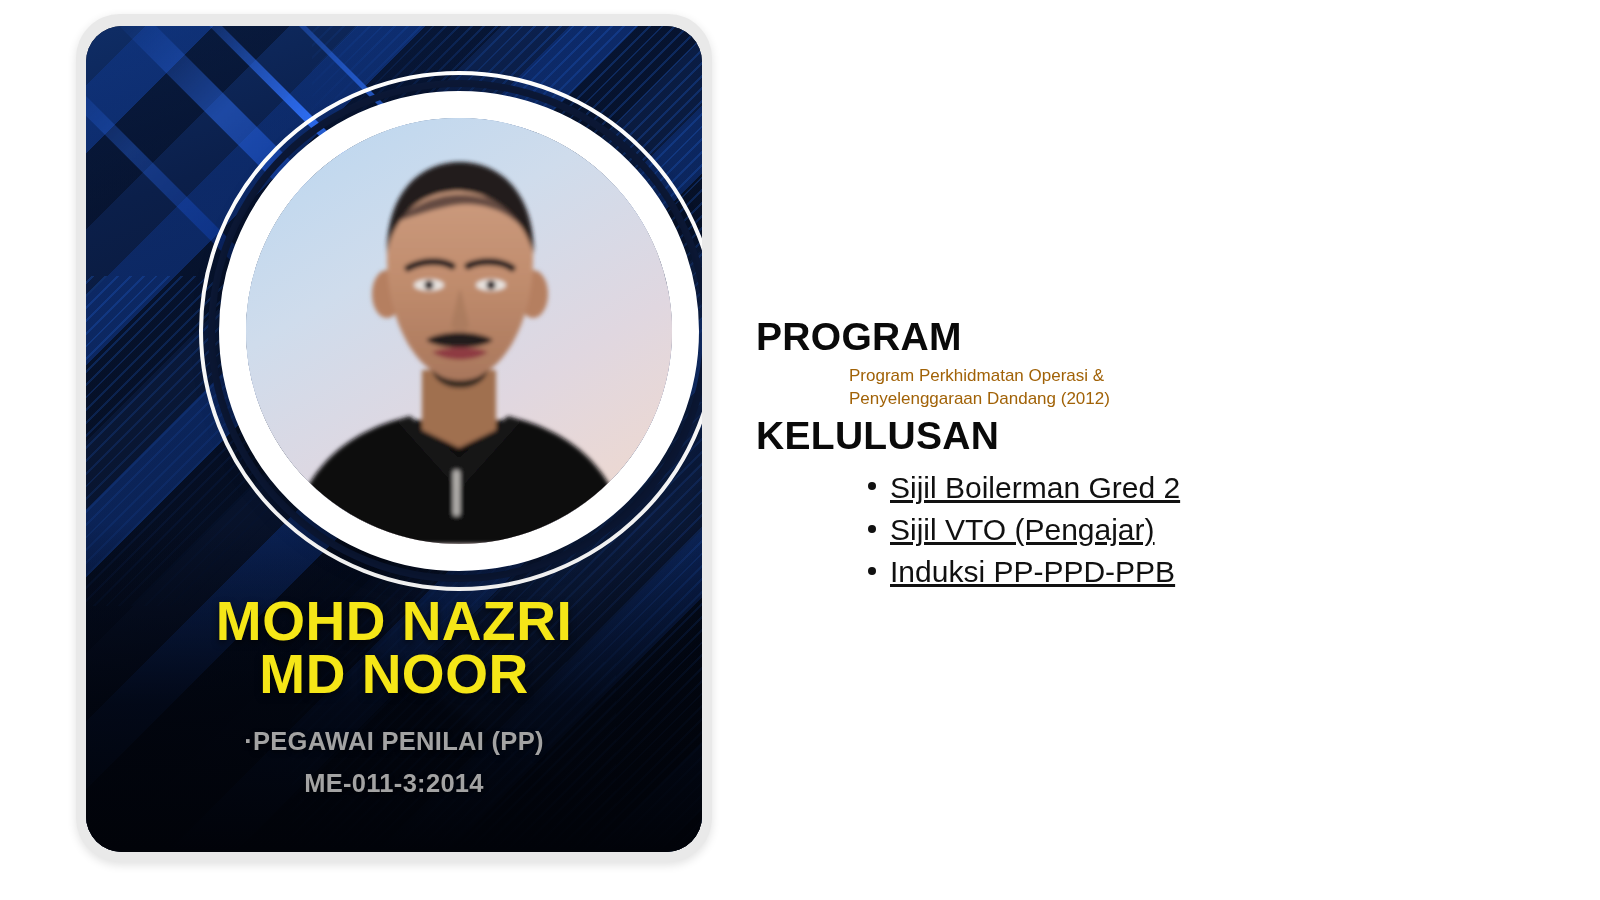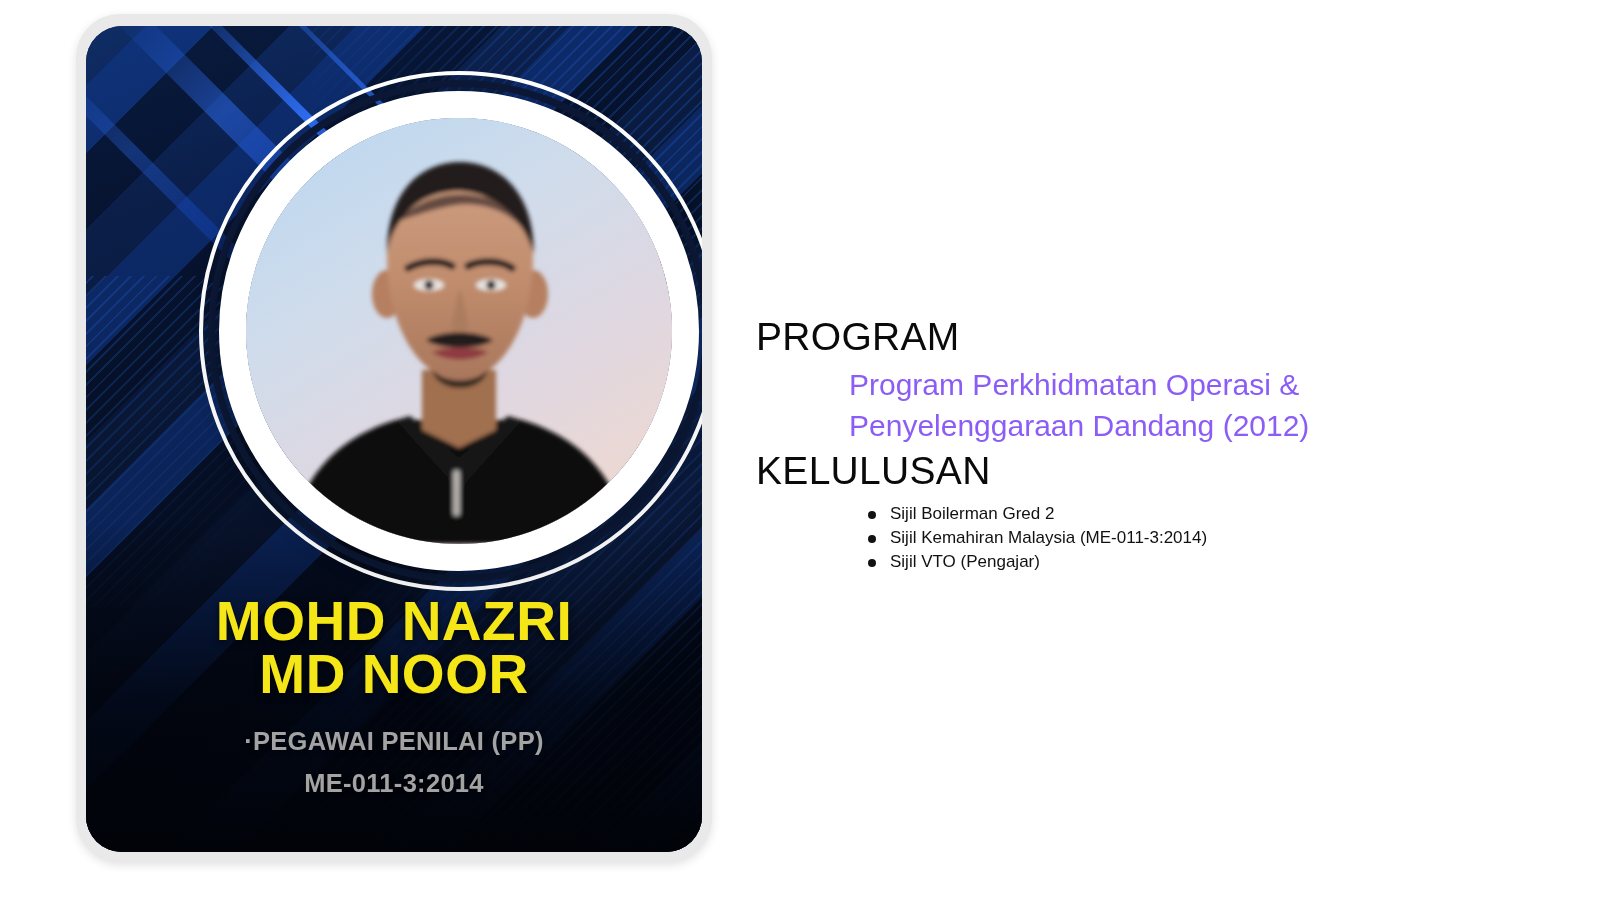--- a/index.html
+++ b/index.html
@@ -112,32 +112,32 @@
     letter-spacing:.5px; text-shadow:0 3px 7px rgba(0,0,0,.65);
   }
   .role{
     margin-top:26px; color:#a3a3a3; font-weight:800; font-size:25.5px;
     line-height:1.18; letter-spacing:.3px; text-shadow:0 2px 5px rgba(0,0,0,.6);
   }
 
   
   .panel{ position:absolute; left:756px; top:316px; width:700px; }
   .h-big{
-    font-size:39px; font-weight:400; color:#0a0a0a;
+    font-size:39px; font-weight:700; color:#0a0a0a;
     letter-spacing:.3px; line-height:1.08;
   }
   .desc{
     margin-left:93px; margin-top:6px;
-    font-size:30px; color:#8b5cf6; line-height:1.37; font-weight:400;
+    font-size:17px; color:#a16207; line-height:1.37; font-weight:400;
   }
   .kel{ margin-top:4px; }
   ul.kl{ list-style:none; margin-top:10px; margin-left:112px; }
   ul.kl li{
-    position:relative; font-size:17px; color:#111; line-height:1.41;
-    padding-left:22px; font-weight:400;
+    position:relative; font-size:30px; color:#111; line-height:1.41;
+    padding-left:22px; font-weight:400;text-decoration:underline;
   }
   ul.kl li .bu{
     position:absolute; left:0; top:.52em; width:8px; height:8px;
     border-radius:50%; background:#111;
   }
 </style>
 </head>
 <body>
 
 <div class="stage">
@@ -243,23 +243,23 @@
 
     <div class="h-big kel">KELULUSAN</div>
 
     <ul class="kl">
       <li>
         <span class="bu"></span>
         <span>Sijil Boilerman Gred 2</span>
       </li>
       <li>
         <span class="bu"></span>
-        <span>Sijil Kemahiran Malaysia (ME-011-3:2014)</span>
+        <span>Sijil VTO (Pengajar)</span>
       </li>
       <li>
         <span class="bu"></span>
-        <span>Sijil VTO (Pengajar)</span>
+        <span>Induksi PP-PPD-PPB</span>
       </li>
     </ul>
 
   </div>
 
 </div>
 
 </body></html>

